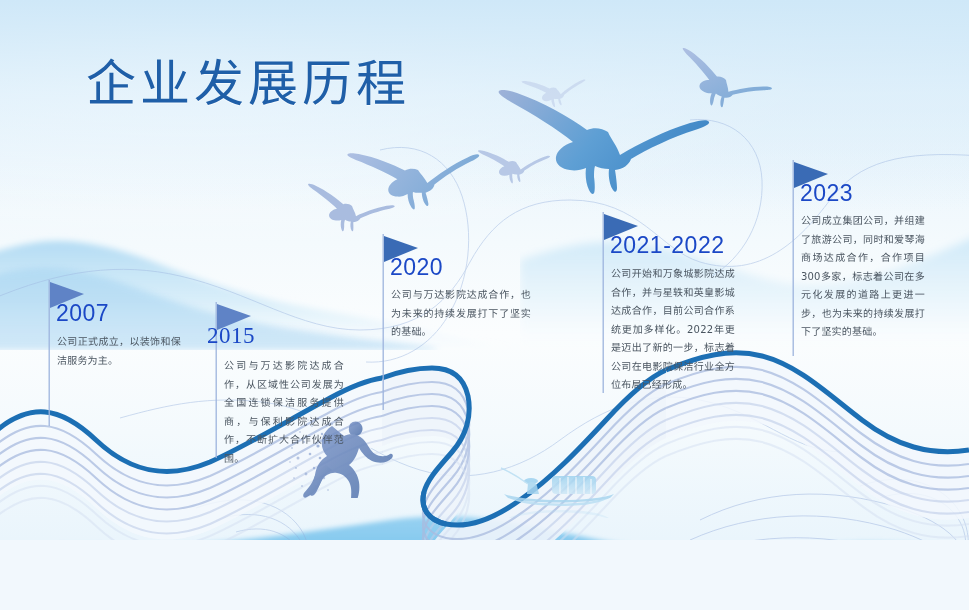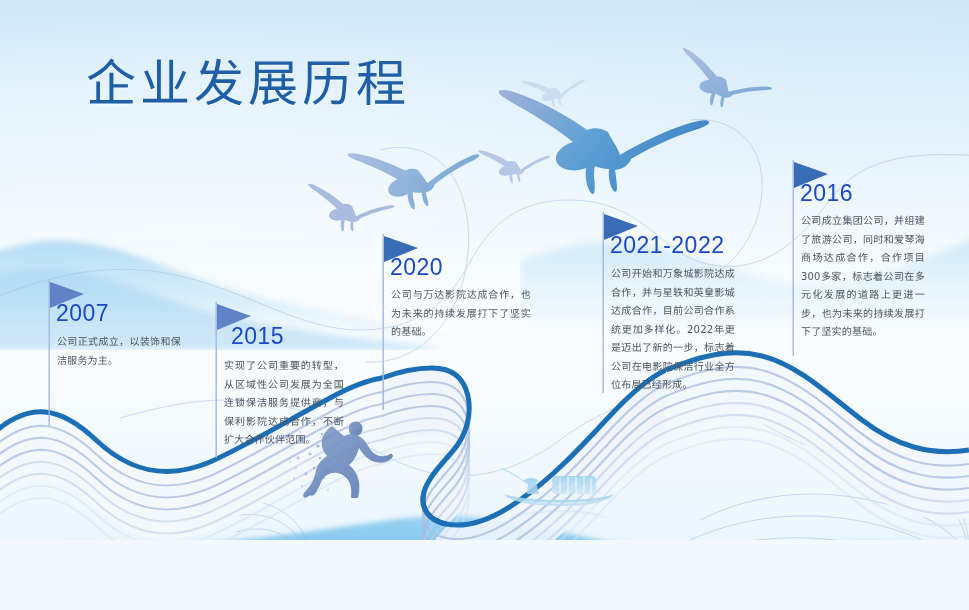--- a/index.html
+++ b/index.html
@@ -61,21 +61,21 @@
     letter-spacing:.2px;
     text-align:justify;
   }
 
   
   #ms-2012{left:40px;top:278px;}
   #ms-2012 .year{left:16px;top:22px;}
   #ms-2012 .desc{left:17px;top:55px;width:124px;}
 
   #ms-2015{left:207px;top:300px;}
-  #ms-2015 .year{left:24px;top:23px;}
+  #ms-2015 .year{left:0;top:23px;font-family:Liberation Serif, serif;}
   #ms-2015 .desc{left:17px;top:57px;width:120px;}
 
   #ms-2019{left:374px;top:232px;}
   #ms-2019 .year{left:16px;top:22px;}
   #ms-2019 .desc{left:17px;top:54px;width:140px;}
 
   #ms-2021{left:594px;top:210px;}
   #ms-2021 .year{left:16px;top:22px;}
   #ms-2021 .desc{left:17px;top:55px;width:124px;}
 
@@ -389,21 +389,21 @@
   </div>
 
   <div class="milestone" id="ms-2015">
     <div class="flag">
       <svg width="60" height="160" viewBox="0 0 60 160">
         <path d="M10,4 L44,16 L10,30 Z" fill="#5f83c6"></path>
         <line x1="9.2" y1="2" x2="9.2" y2="158" stroke="#9db4dd" stroke-width="1.3"></line>
       </svg>
     </div>
     <div class="year">2015</div>
-    <div class="desc">实现了公司重要的转型，从区域性公司发展为全国连锁保洁服务提供商，与保利影院达成合作，不断扩大合作伙伴范围。</div>
+    <div class="desc">公司与万达影院达成合作，从区域性公司发展为全国连锁保洁服务提供商，与保利影院达成合作，不断扩大合作伙伴范围。</div>
   </div>
 
   <div class="milestone" id="ms-2019">
     <div class="flag">
       <svg width="60" height="180" viewBox="0 0 60 180">
         <path d="M10,4 L44,16 L10,30 Z" fill="#3a6bb5"></path>
         <line x1="9.2" y1="2" x2="9.2" y2="178" stroke="#9db4dd" stroke-width="1.3"></line>
       </svg>
     </div>
     <div class="year">2020</div>
@@ -421,17 +421,17 @@
     <div class="desc">公司开始和万象城影院达成合作，并与星轶和英皇影城达成合作，目前公司合作系统更加多样化。2022年更是迈出了新的一步，标志着公司在电影院保洁行业全方位布局已经形成。</div>
   </div>
 
   <div class="milestone" id="ms-2023">
     <div class="flag">
       <svg width="60" height="200" viewBox="0 0 60 200">
         <path d="M10,4 L44,16 L10,30 Z" fill="#3a6bb5"></path>
         <line x1="9.2" y1="2" x2="9.2" y2="198" stroke="#9db4dd" stroke-width="1.3"></line>
       </svg>
     </div>
-    <div class="year">2016</div>
+    <div class="year">2023</div>
     <div class="desc">公司成立集团公司，并组建了旅游公司，同时和爱琴海商场达成合作，合作项目300多家，标志着公司在多元化发展的道路上更进一步，也为未来的持续发展打下了坚实的基础。</div>
   </div>
 
 </div>
 
 </body></html>

